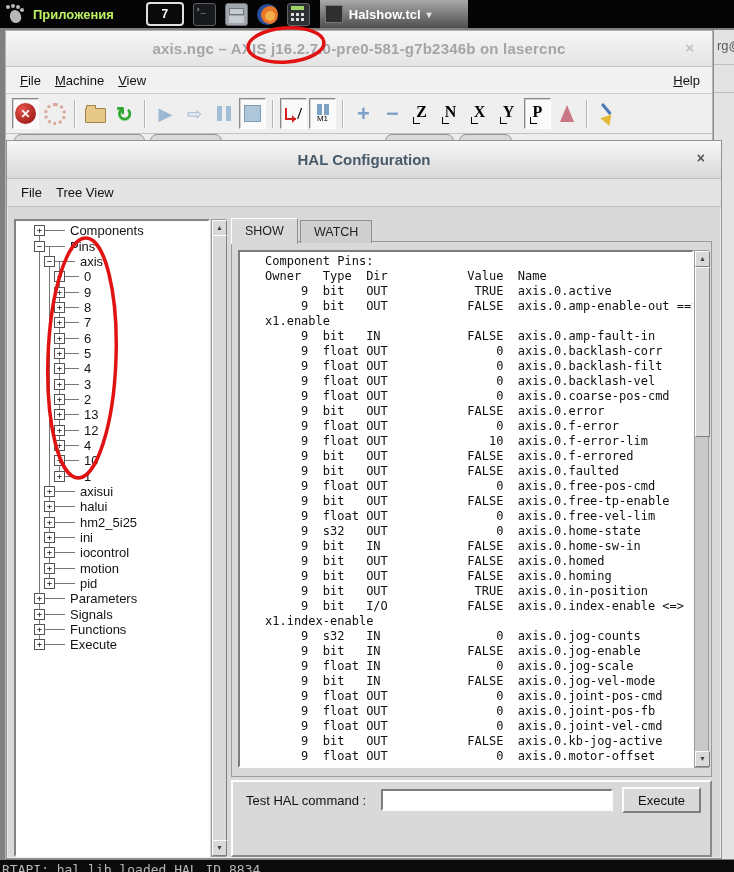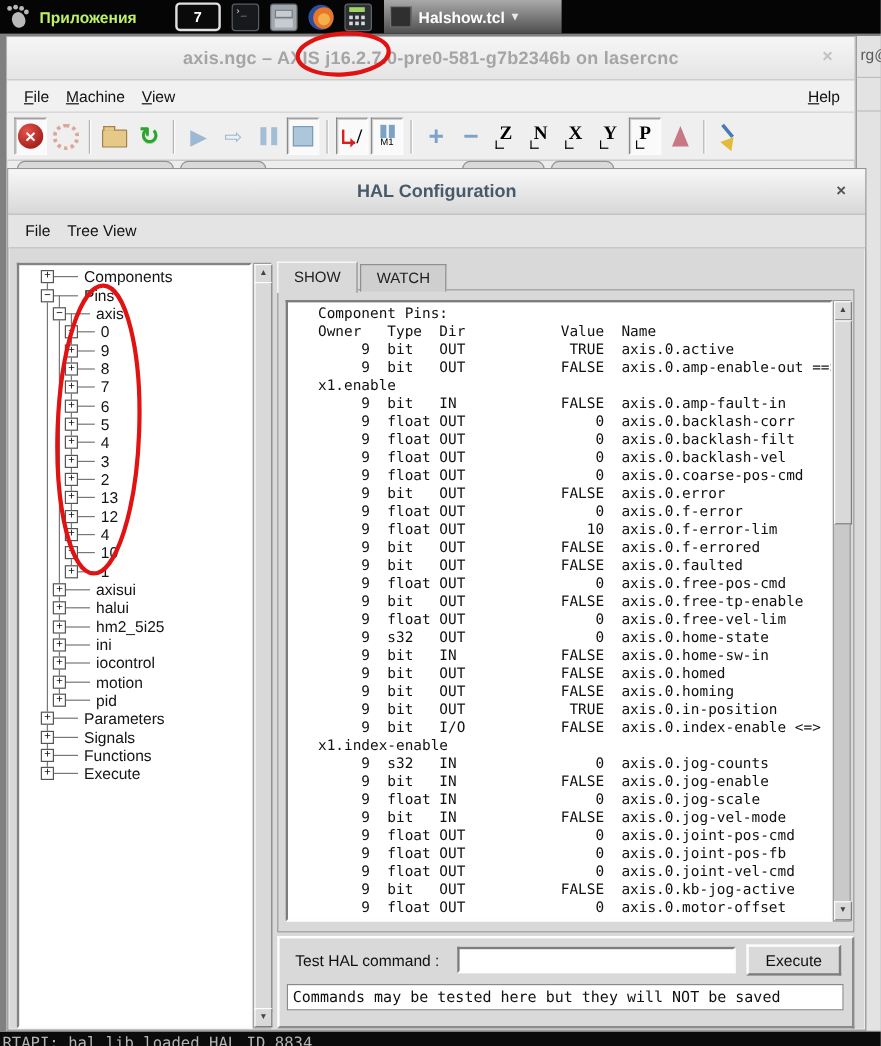--- a/index.html
+++ b/index.html
@@ -487,21 +487,20 @@
         <span class="sb-btn sb-up">▲</span>
         <span class="sb-thumb" style="top:16px;height:168px;"></span>
         <span class="sb-btn sb-down">▼</span>
       </div>
     </div>
 
     <div class="cmd-frame">
       <span class="cmd-label">Test HAL command :</span>
       <input class="cmd-input" type="text" value="" style="">
       <button class="exec-btn">Execute</button>
-      <div class="hint-strip">Commands may be tested here but they will NOT be saved</div>
     </div>
 
   </div>
 </div>
 
 <div class="taskbar">
   <span>RTAPI: hal_lib loaded HAL ID 8834</span>
 </div>
 
 <svg class="annot" width="734" height="872">

